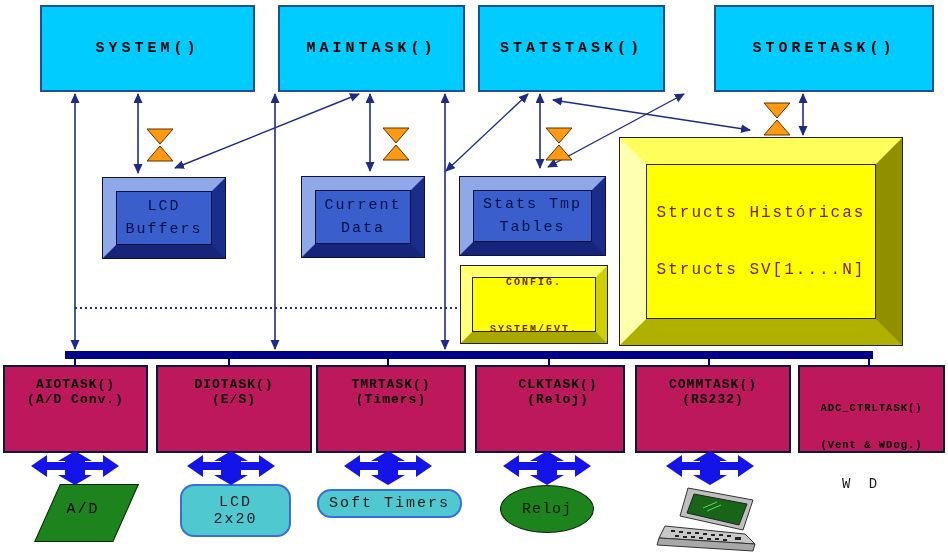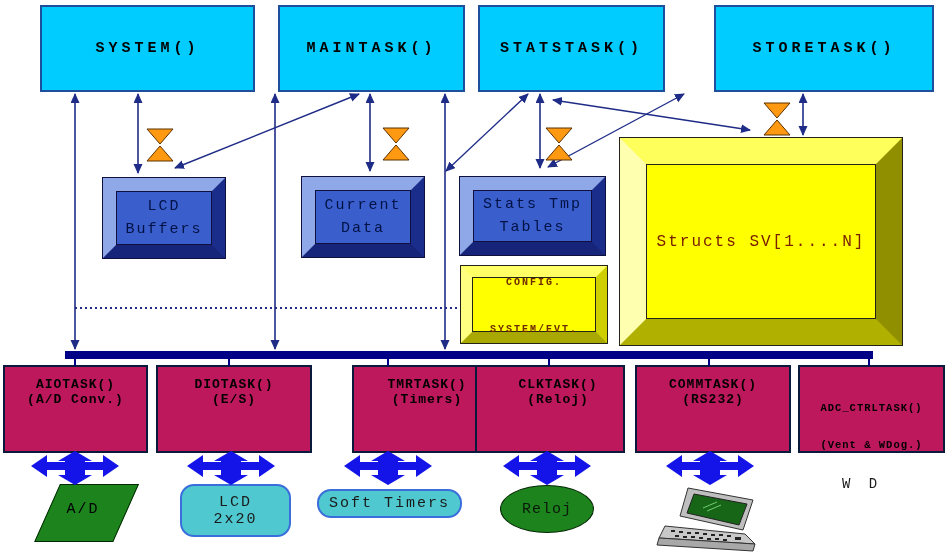--- a/index.html
+++ b/index.html
@@ -75,34 +75,35 @@
   <div class="box-blue" style="left:460px;top:177px;width:145px;height:78px;">
     <span>Stats Tmp</span>
     <span>Tables</span>
   </div>
   <div class="box-yellow config" style="left:461px;top:266px;width:146px;height:77px;">
     <span>CONFIG.</span>
     <span>SYSTEM/EVT.</span>
     <span>CALIBRACIÓN</span>
   </div>
   <div class="box-yellow structs" style="left:620px;top:138px;width:282px;height:207px;">
+    <span>Structs Históricas</span>
     <span>Structs SV[1....N]</span>
   </div>
 
   <div class="bus"></div>
 
   <div class="task-bot" style="left:3px;width:145px;">
     <span>AIOTASK()</span>
     <span>(A/D Conv.)</span>
     </div>
   <div class="task-bot" style="left:156px;width:156px;">
     <span>DIOTASK()</span>
     <span>(E/S)</span>
     </div>
-  <div class="task-bot" style="left:316px;width:150px;margin-left:36px;">
+  <div class="task-bot" style="left:316px;width:150px;">
     <span>TMRTASK()</span>
     <span>(Timers)</span>
     </div>
   <div class="task-bot" style="left:475px;width:150px;padding-left:16px;">
     <span>CLKTASK()</span>
     <span>(Reloj)</span>
     </div>
   <div class="task-bot" style="left:635px;width:156px;">
     <span>COMMTASK()</span>
     <span>(RS232)</span>

